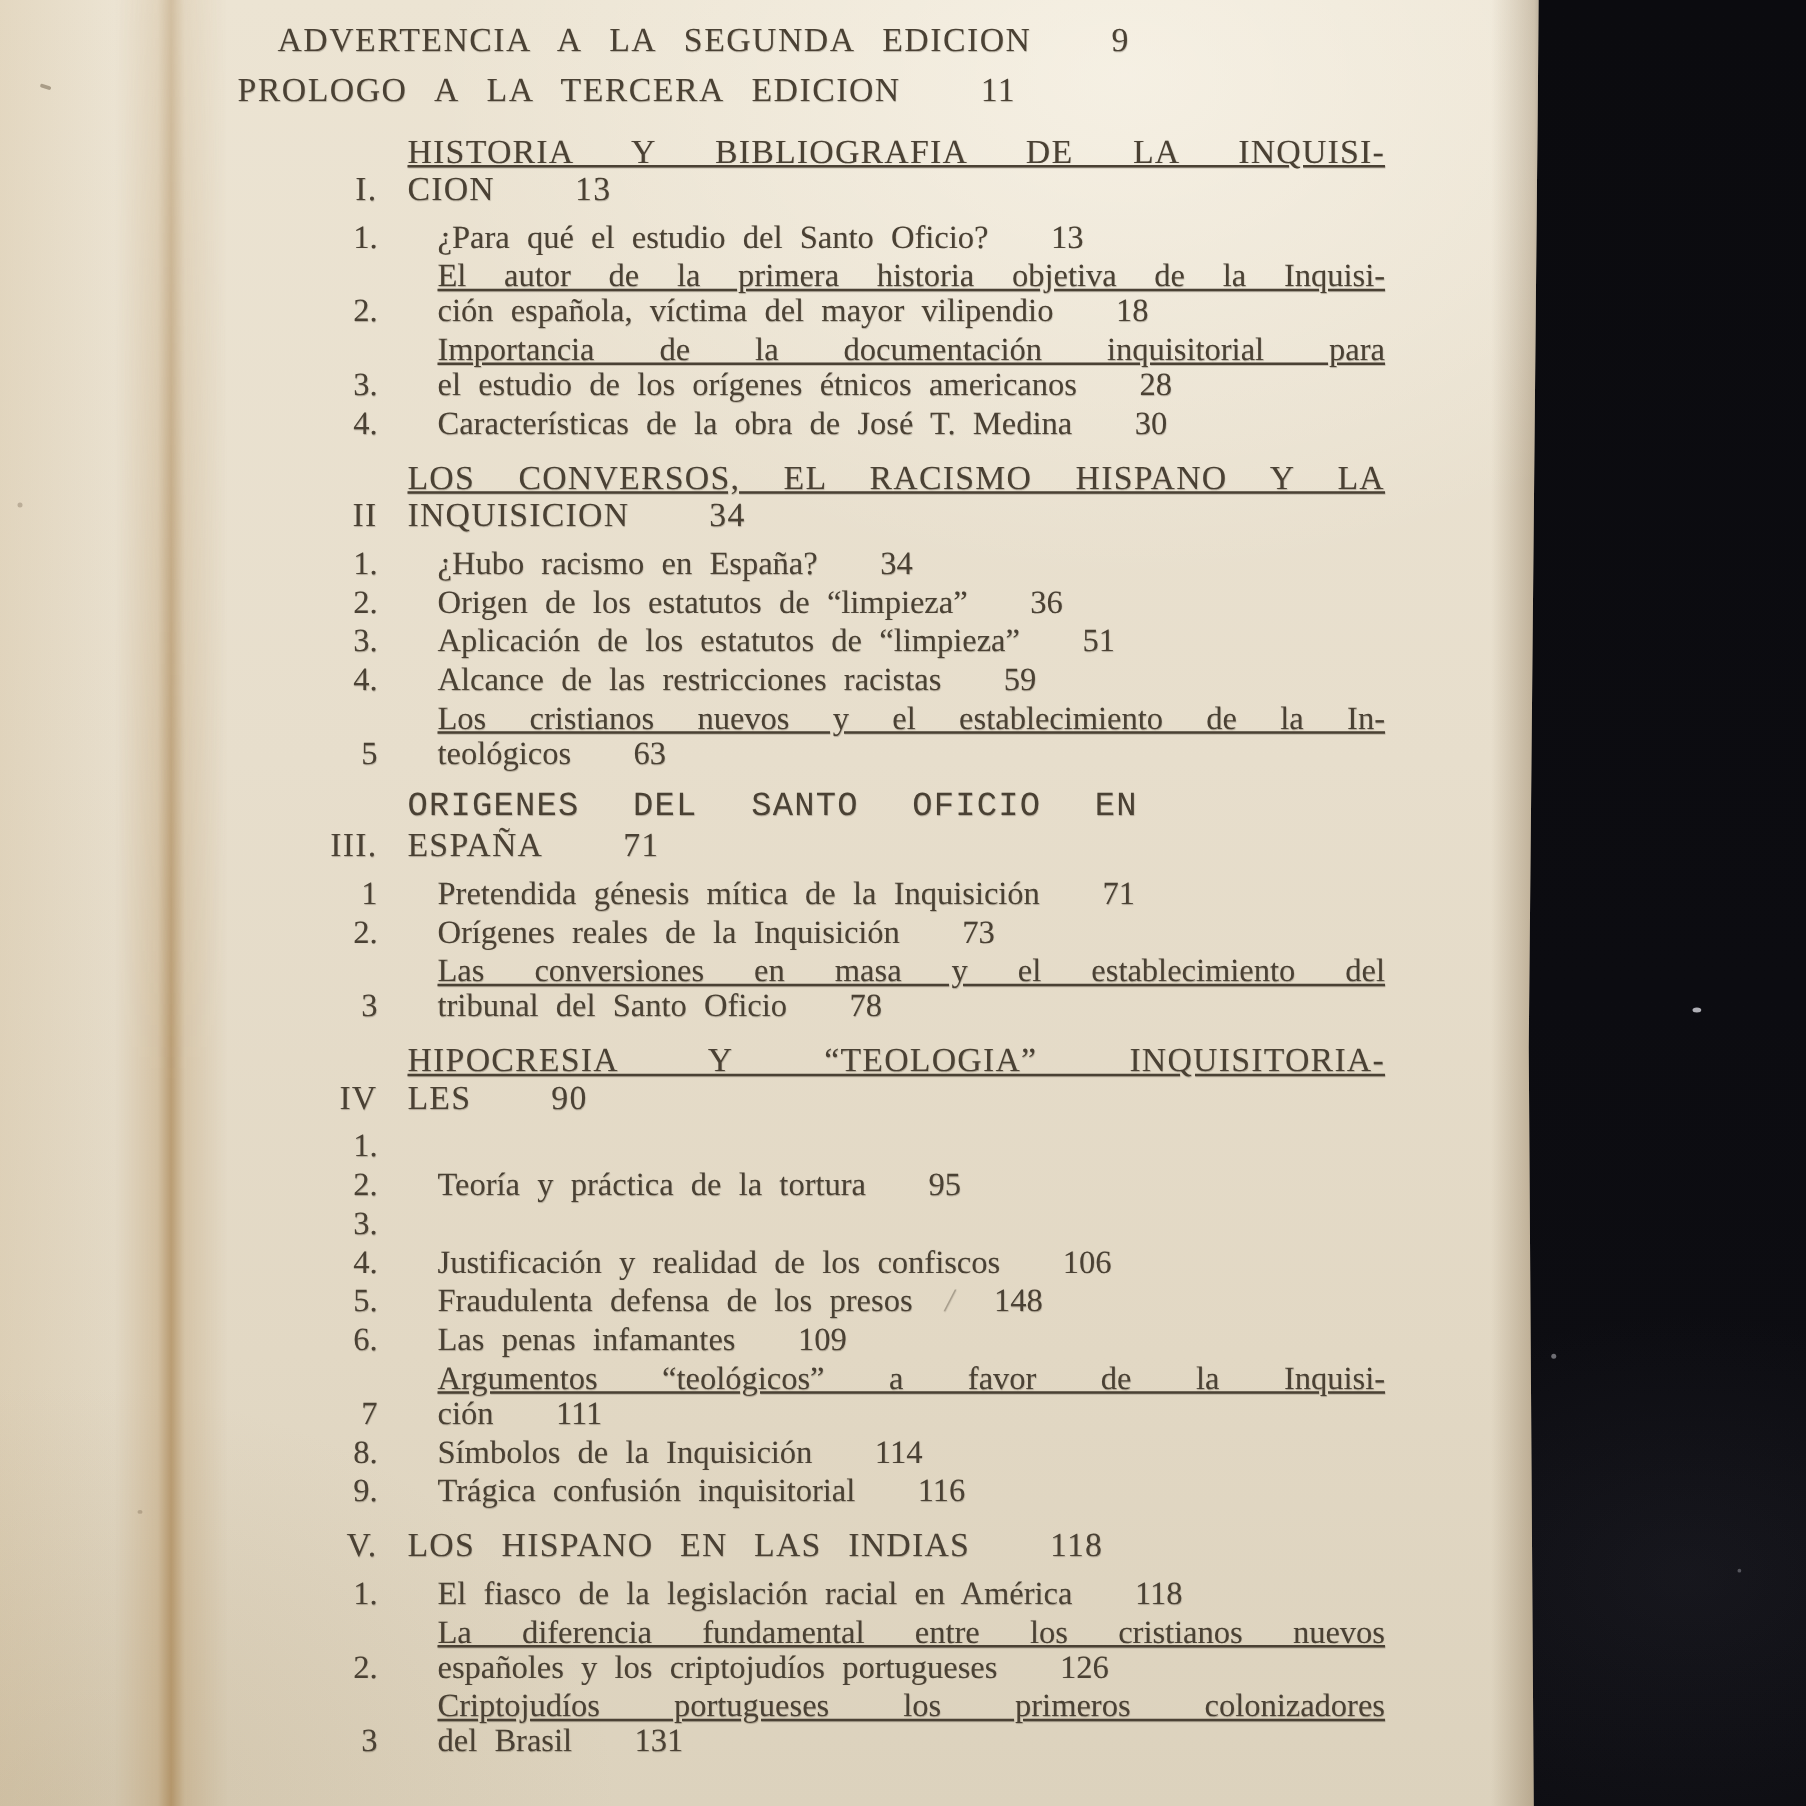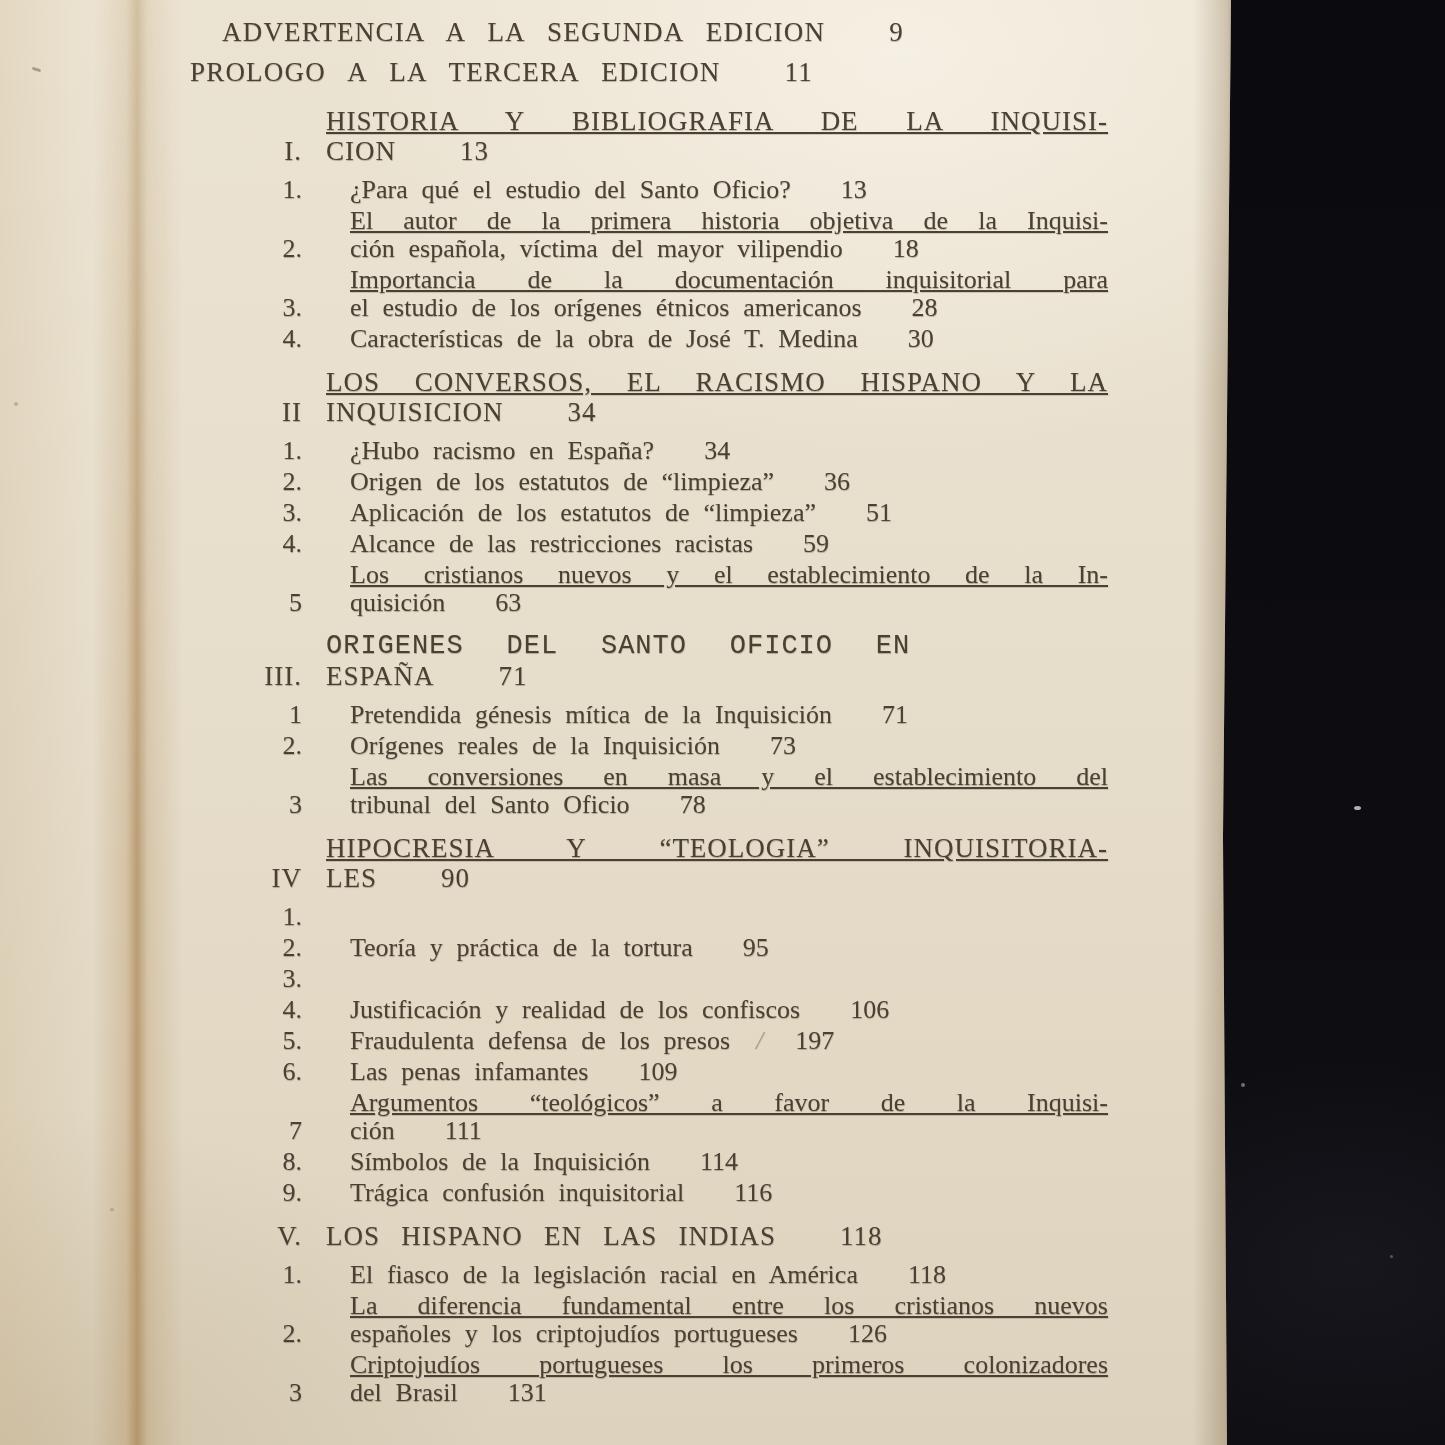--- a/index.html
+++ b/index.html
@@ -137,21 +137,21 @@
         <div class="row item">
           <div class="numcol">4.</div>
           <div class="textcol">
             <div class="tline"><span class="txt">Alcance de las restricciones racistas</span><span class="pg">59</span></div>
           </div>
         </div>
         <div class="row item">
           <div class="numcol">5</div>
           <div class="textcol">
             <div class="tline stretch"><span class="txt">Los cristianos nuevos y el establecimiento de la In-</span></div>
-            <div class="tline"><span class="txt">quisición</span><span class="pg">63</span></div>
+            <div class="tline"><span class="txt">teológicos</span><span class="pg">63</span></div>
           </div>
         </div>
         <div class="row sec">
           <div class="numcol">III.</div>
           <div class="textcol">
             <div class="tline wide"><span class="txt">ORIGENES DEL SANTO OFICIO EN</span></div>
             <div class="tline"><span class="txt">ESPAÑA</span><span class="pg">71</span></div>
           </div>
         </div>
         <div class="row item first">
@@ -194,21 +194,21 @@
         </div>
         <div class="row item">
           <div class="numcol">4.</div>
           <div class="textcol">
             <div class="tline"><span class="txt">Justificación y realidad de los confiscos</span><span class="pg">106</span></div>
           </div>
         </div>
         <div class="row item">
           <div class="numcol">5.</div>
           <div class="textcol">
-            <div class="tline"><span class="txt">Fraudulenta defensa de los presos</span><span class="premark">/</span><span class="pg">197</span></div>
+            <div class="tline"><span class="txt">Fraudulenta defensa de los presos</span><span class="premark">/</span><span class="pg">148</span></div>
           </div>
         </div>
         <div class="row item">
           <div class="numcol">6.</div>
           <div class="textcol">
             <div class="tline"><span class="txt">Las penas infamantes</span><span class="pg">109</span></div>
           </div>
         </div>
         <div class="row item">
           <div class="numcol">7</div>

